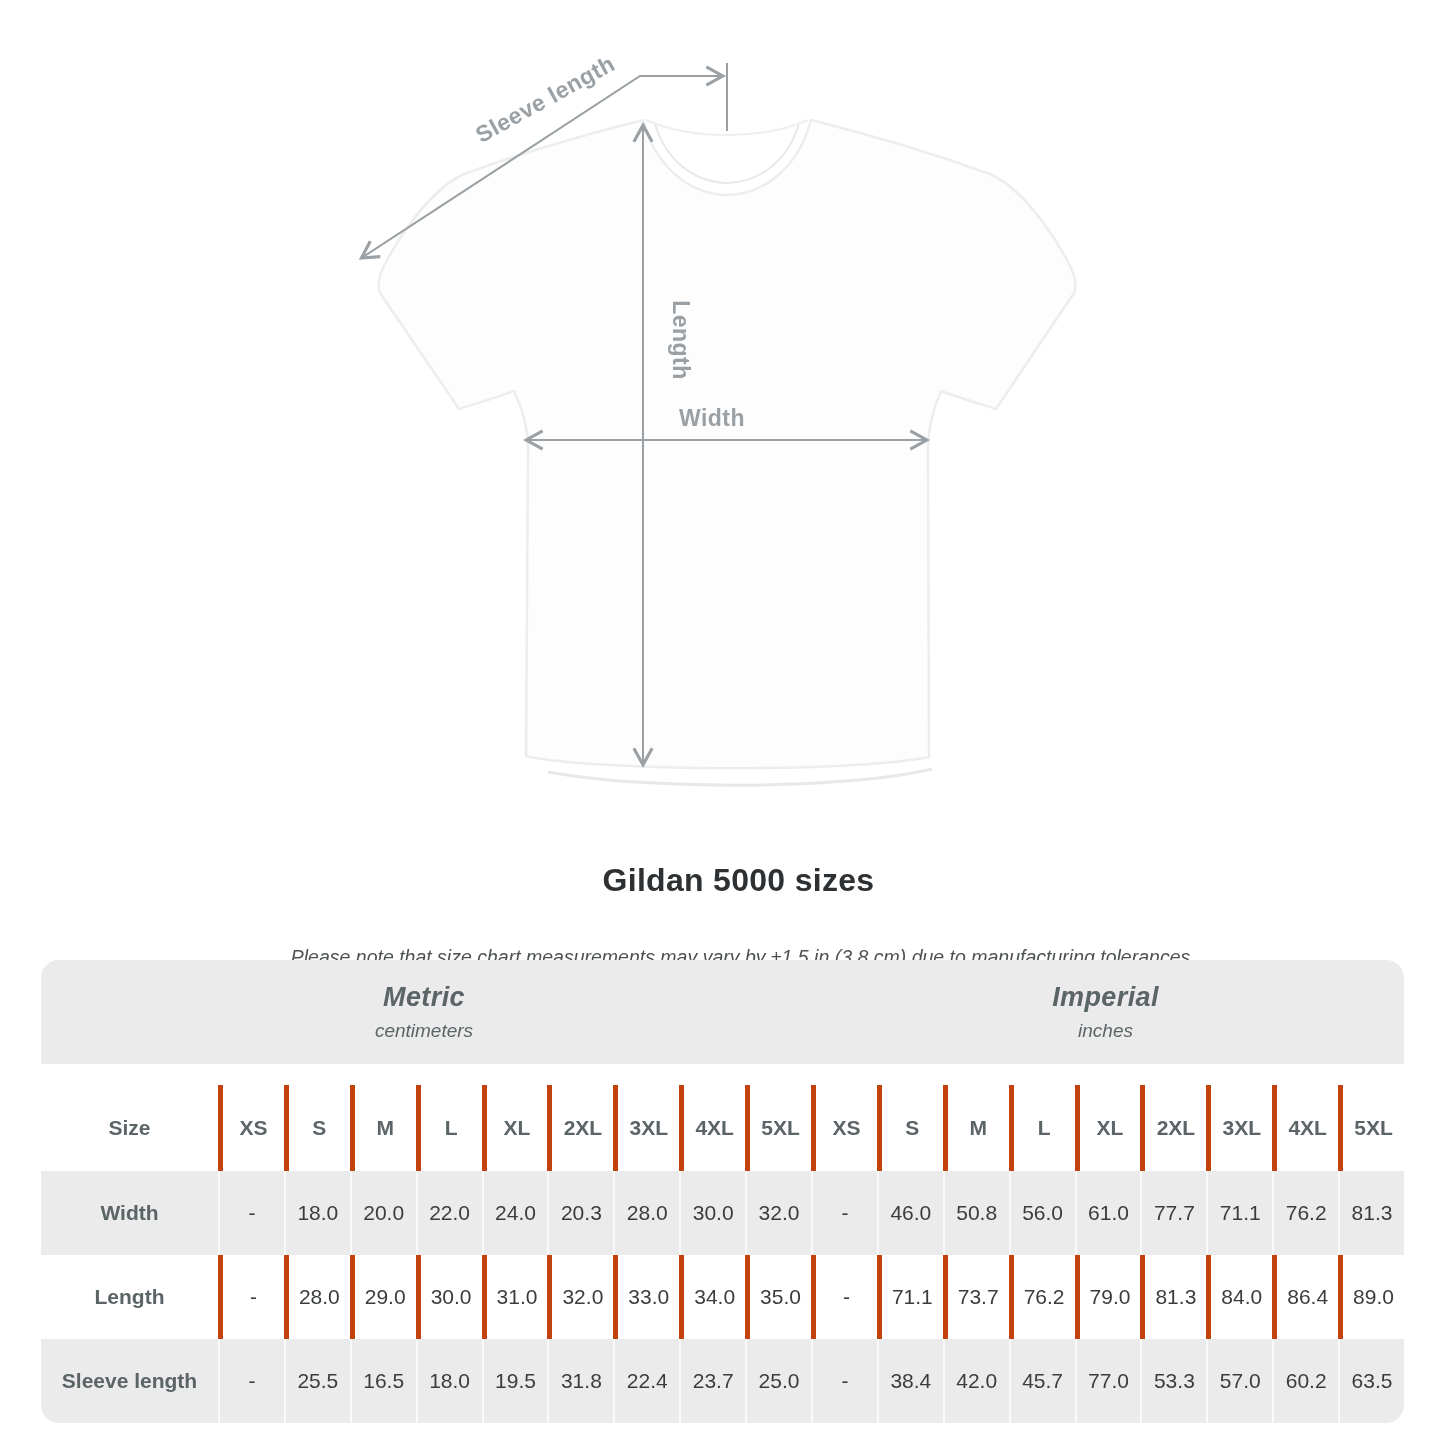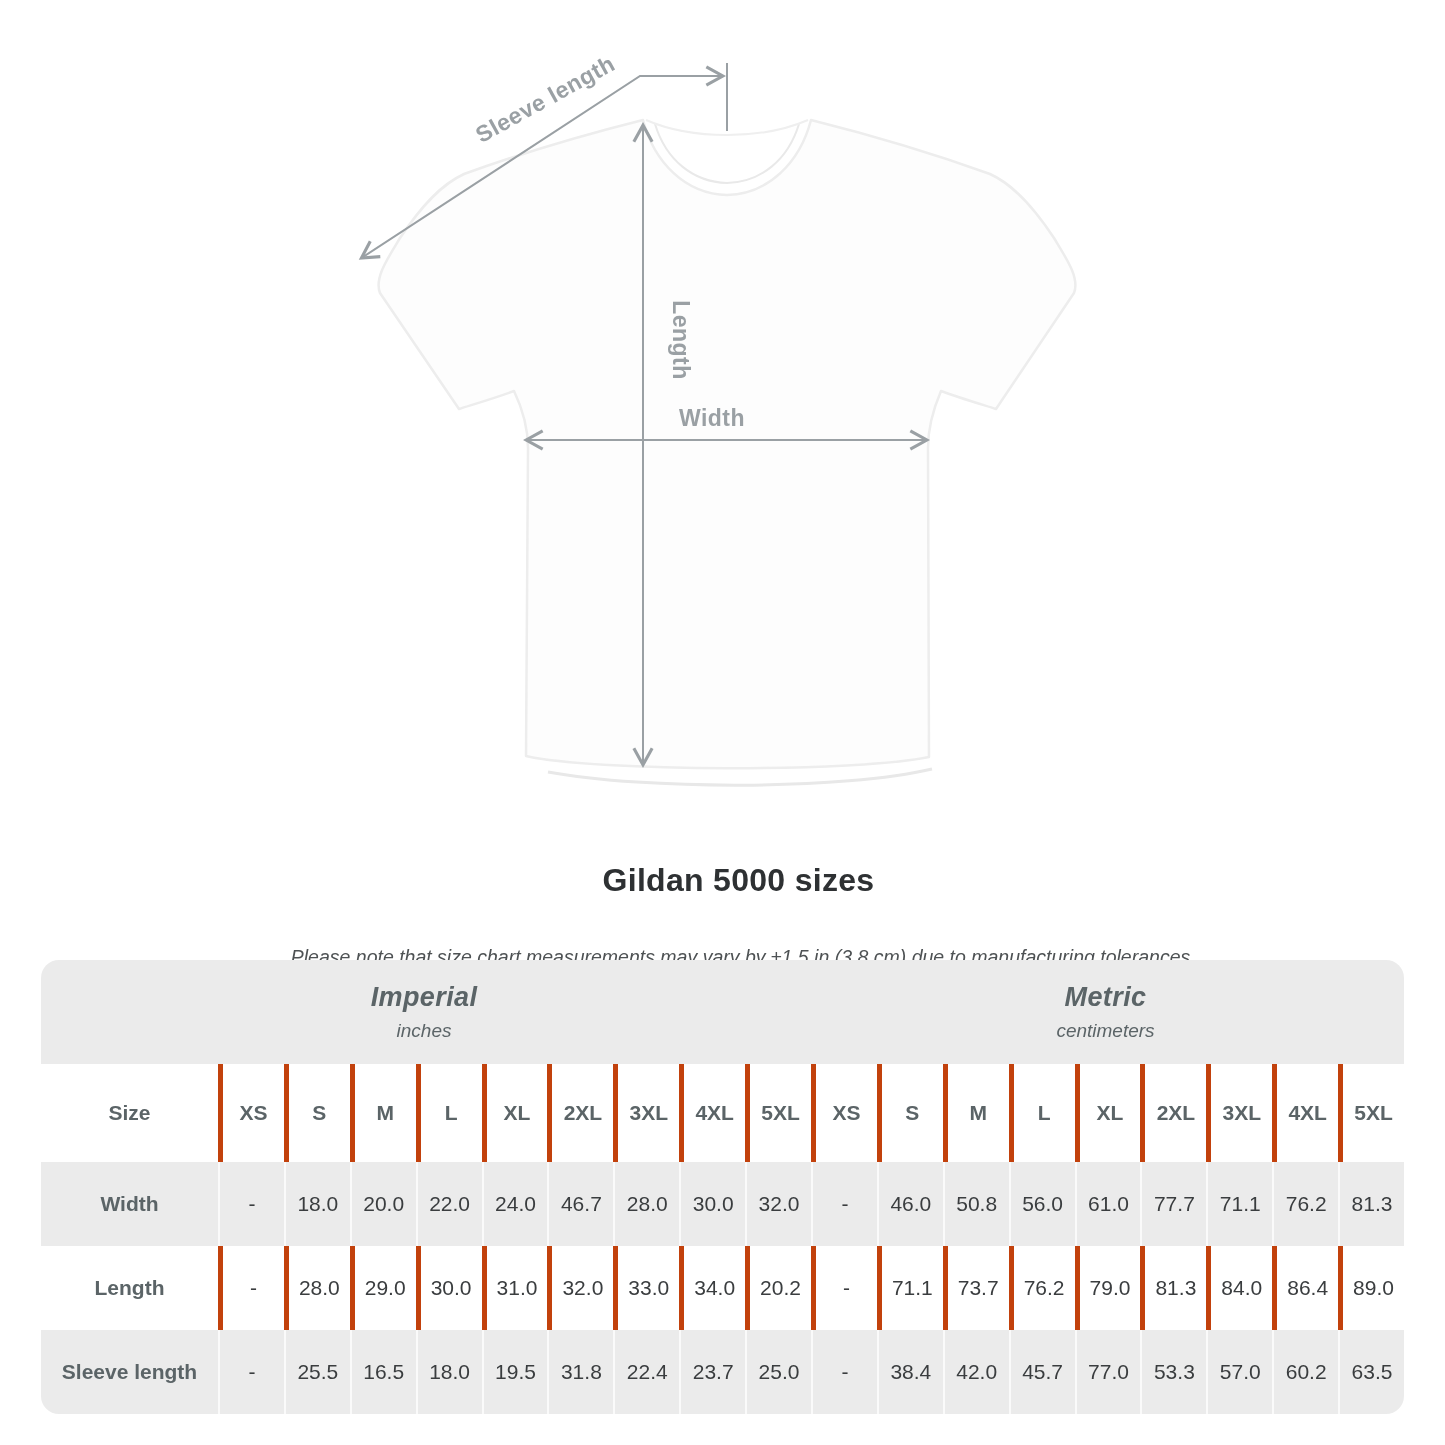--- a/index.html
+++ b/index.html
@@ -24,21 +24,21 @@
     position:absolute;left:41px;top:960px;width:1363px;
     border-radius:18px;overflow:hidden;
   }
   .band{
     display:grid;grid-template-columns:766px 1fr;height:104px;background:#ebebeb;
   }
   .group{display:flex;flex-direction:column;align-items:center;justify-content:center;gap:7px;}
   .group-label{font-size:27px;font-weight:bold;font-style:italic;color:#5b6467;letter-spacing:.4px;}
   .group-sub{font-size:19px;font-style:italic;color:#5b6467;}
   .trow{display:grid;grid-template-columns:177px repeat(18,1fr);height:84px;}
-  .trow.header{height:98px;}
+  .trow.header{height:86px;margin-top:21px;}
   .trow.white{background:#ffffff;}
   .trow.gray{background:#ebebeb;}
   .label-cell{
     display:flex;align-items:center;justify-content:center;
     font-size:21px;font-weight:bold;color:#5b6467;
   }
   .cell{
     display:flex;align-items:center;justify-content:center;
     font-size:21px;color:#3a3d3f;
   }
@@ -93,26 +93,26 @@
   <text class="dim-label" x="712" y="426" text-anchor="middle">Width</text>
 </svg>
 
 <h1 class="title">Gildan 5000 sizes</h1>
 <p class="subtitle">Please note that size chart measurements may vary by ±1.5 in (3.8 cm) due to manufacturing tolerances</p>
 
 <div class="size-table">
 
   <div class="band">
     <div class="group">
+      <div class="group-label">Metric</div>
+      <div class="group-sub">centimeters</div>
+    </div>
+    <div class="group">
       <div class="group-label">Imperial</div>
       <div class="group-sub">inches</div>
-    </div>
-    <div class="group">
-      <div class="group-label">Metric</div>
-      <div class="group-sub">centimeters</div>
     </div>
   </div>
 
   <div class="trow header white">
     <div class="label-cell">Size</div>
   <div class="cell">XS</div>
       <div class="cell">S</div>
       <div class="cell">M</div>
       <div class="cell">L</div>
       <div class="cell">XL</div>
@@ -131,21 +131,21 @@
       <div class="cell">5XL</div>
     </div>
 
   <div class="trow gray">
     <div class="label-cell">Width</div>
   <div class="cell">-</div>
       <div class="cell">18.0</div>
       <div class="cell">20.0</div>
       <div class="cell">22.0</div>
       <div class="cell">24.0</div>
-      <div class="cell">46.7</div>
+      <div class="cell">20.3</div>
       <div class="cell">28.0</div>
       <div class="cell">30.0</div>
       <div class="cell">32.0</div>
       <div class="cell">-</div>
       <div class="cell">46.0</div>
       <div class="cell">50.8</div>
       <div class="cell">56.0</div>
       <div class="cell">61.0</div>
       <div class="cell">77.7</div>
       <div class="cell">71.1</div>
@@ -156,21 +156,21 @@
   <div class="trow white">
     <div class="label-cell">Length</div>
   <div class="cell">-</div>
       <div class="cell">28.0</div>
       <div class="cell">29.0</div>
       <div class="cell">30.0</div>
       <div class="cell">31.0</div>
       <div class="cell">32.0</div>
       <div class="cell">33.0</div>
       <div class="cell">34.0</div>
-      <div class="cell">20.2</div>
+      <div class="cell">35.0</div>
       <div class="cell">-</div>
       <div class="cell">71.1</div>
       <div class="cell">73.7</div>
       <div class="cell">76.2</div>
       <div class="cell">79.0</div>
       <div class="cell">81.3</div>
       <div class="cell">84.0</div>
       <div class="cell">86.4</div>
       <div class="cell">89.0</div>
     </div>

